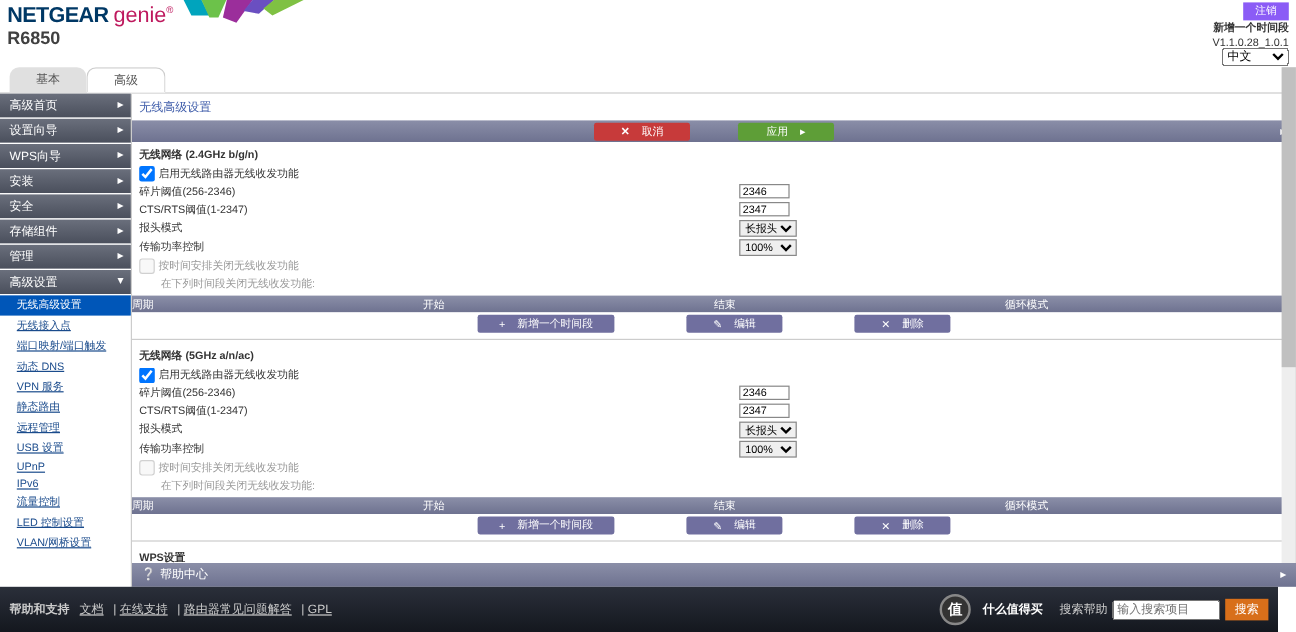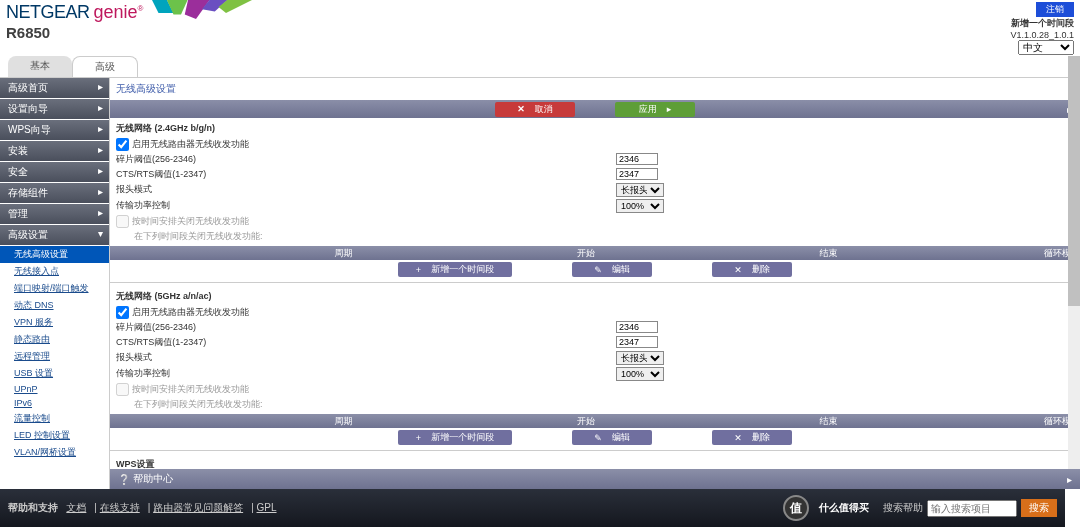--- a/index.html
+++ b/index.html
@@ -1,26 +1,26 @@
 <!DOCTYPE html>
 <html><head>
 <meta charset="utf-8">
 <style>
 *{box-sizing:border-box;margin:0;padding:0;font-family:"Microsoft YaHei",Arial,sans-serif}
 body{font-size:10px;background:#fff;color:#333;position:relative;width:1080px;height:527px;overflow:hidden}
 .header{display:flex;align-items:flex-start;height:42px;position:relative}
 .logo{display:flex;align-items:center;padding:2px 0 0 6px}
-.netgear{font-size:18px;font-weight:400;color:#003865;letter-spacing:-0.5px}
+.netgear{font-size:18px;font-weight:700;color:#003865;letter-spacing:-0.5px}
 .genie{font-size:18px;font-weight:400;color:#be185d;margin-left:4px;position:relative;}
 .genie::after{content:"®";font-size:8px;vertical-align:super}
 .model{font-size:15px;font-weight:700;color:#404040;position:absolute;left:6px;top:24px}
 .shapes{display:flex;margin-left:8px;margin-top:-2px}
 .shapes svg{height:30px}
 .right-head{position:absolute;right:6px;top:2px;text-align:right;font-size:9px}
-.logout-btn{background:#1d4ed8;color:#fff;border:none;padding:1px 10px;font-size:9px;cursor:pointer}
+.logout-btn{background:#8b5cf6;color:#fff;border:none;padding:1px 10px;font-size:9px;cursor:pointer}
 .fw{font-weight:700}
 .lang{position:absolute;right:6px;top:40px}
 .lang select{font-size:10px;width:56px}
 .tabs{display:flex;margin-top:14px;border-bottom:1px solid #ccc}
 .tab{padding:3px 22px;font-size:10px;border-top-left-radius:8px;border-top-right-radius:8px;cursor:pointer}
 .tab.basic{background:#e0e0e0;color:#555;margin-left:8px}
 .tab.adv{background:#fff;color:#555;border:1px solid #ccc;border-bottom:none}
 .body{display:flex;height:calc(100% - 100px)}
 .sidebar{width:110px;background:#fff;border-right:1px solid #ccc}
 .s-main{background:linear-gradient(#6a6f7c,#4a4f5c);color:#fff;padding:3px 8px;font-size:10px;border-bottom:1px solid #fff;cursor:pointer;position:relative}
@@ -41,21 +41,21 @@
 .section{padding:4px 6px 2px 6px}
 .sec-title{font-weight:700;font-size:9px;margin-bottom:2px}
 .row{display:flex;align-items:flex-start;font-size:9px;padding:1px 0;min-height:14px}
 .row input[type=checkbox]{margin-right:3px}
 .row .label{flex:0 0 500px}
 .row input[type=text]{width:42px;font-size:9px;padding:0 2px;border:1px solid #888}
 .row select{width:48px;font-size:9px;border:1px solid #888}
 .indent{padding-left:18px}
 .gray{color:#999}
 .schedule-bar{background:linear-gradient(#8b8fa8,#6e7290);height:14px;display:flex;color:#fff;font-size:9px;align-items:center}
-.schedule-bar .col{flex:1;text-align:right}
+.schedule-bar .col{flex:1;text-align:left}
 .action-bar{background:#fff;display:flex;justify-content:center;gap:60px;padding:2px 0}
 .arrow{position:absolute;pointer-events:none}
 .help-bar{background:linear-gradient(#8b8fa8,#6e7290);color:#fff;padding:3px 8px;font-size:10px;position:absolute;bottom:38px;left:110px;right:0;display:flex;align-items:center}
 .help-bar::after{content:"▸";position:absolute;right:8px}
 .footer{position:absolute;bottom:0;left:0;right:15px;height:38px;background:linear-gradient(#2a2f3a,#14171e);color:#ccc;font-size:10px;display:flex;align-items:center;padding:0 8px;justify-content:space-between}
 .footer .links a{color:#ccc;margin-right:8px;text-decoration:underline}
 .footer .search{display:flex;align-items:center;gap:4px}
 .footer input{font-size:10px;padding:1px 2px;width:90px}
 .footer .sbtn{background:#d86f1a;color:#fff;border:none;padding:2px 8px;font-size:10px;cursor:pointer}
 .zhi-logo{width:26px;height:26px;border-radius:50%;background:#333;border:2px solid #888;display:flex;align-items:center;justify-content:center;color:#fff;font-size:12px;font-weight:bold;margin-right:6px}

